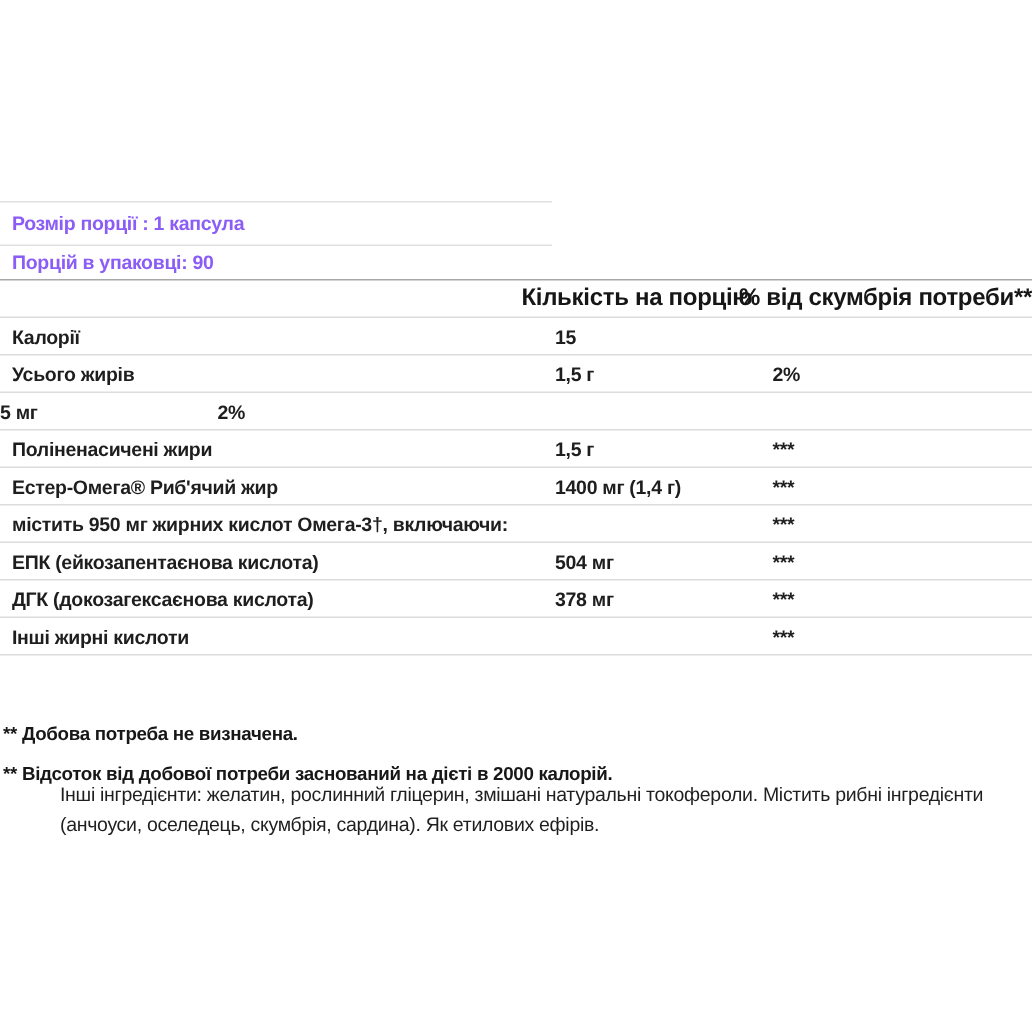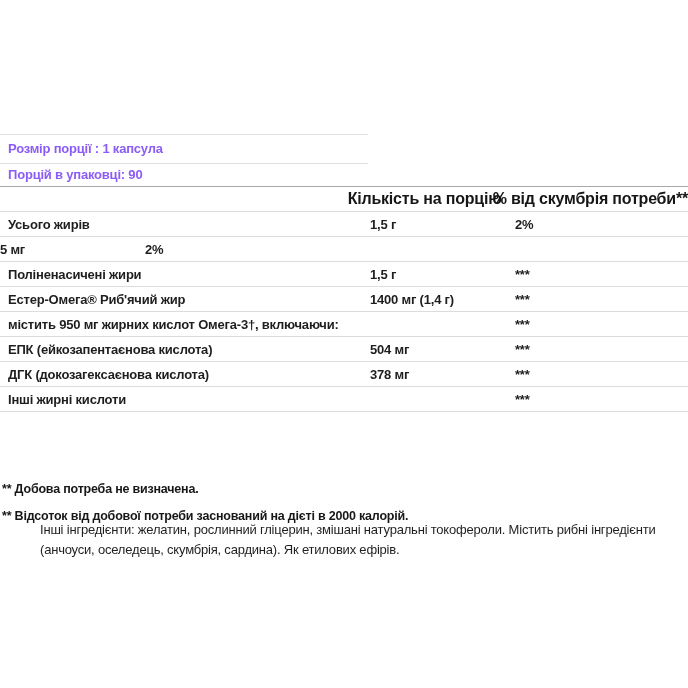--- a/index.html
+++ b/index.html
@@ -48,20 +48,25 @@
 <div class="serv-text" style="top:167px;">Порцій в упаковці: 90</div>
 
 <div class="facts">
 
   <div class="t-row header">
     <div class="c1"></div>
     <div class="c2">Кількість на порцію</div>
     <div class="c3">% від скумбрія потреби**</div>
   </div>
 
+  <div class="t-row">
+    <div class="c1">Калорії</div>
+    <div class="c2">15</div>
+    <div class="c3"></div>
+  </div>
 
   <div class="t-row">
     <div class="c1">Усього жирів</div>
     <div class="c2">1,5 г</div>
     <div class="c3">2%</div>
   </div>
 
   <div class="t-row">
     <div class="c2">5 мг</div>
     <div class="c3">2%</div>

